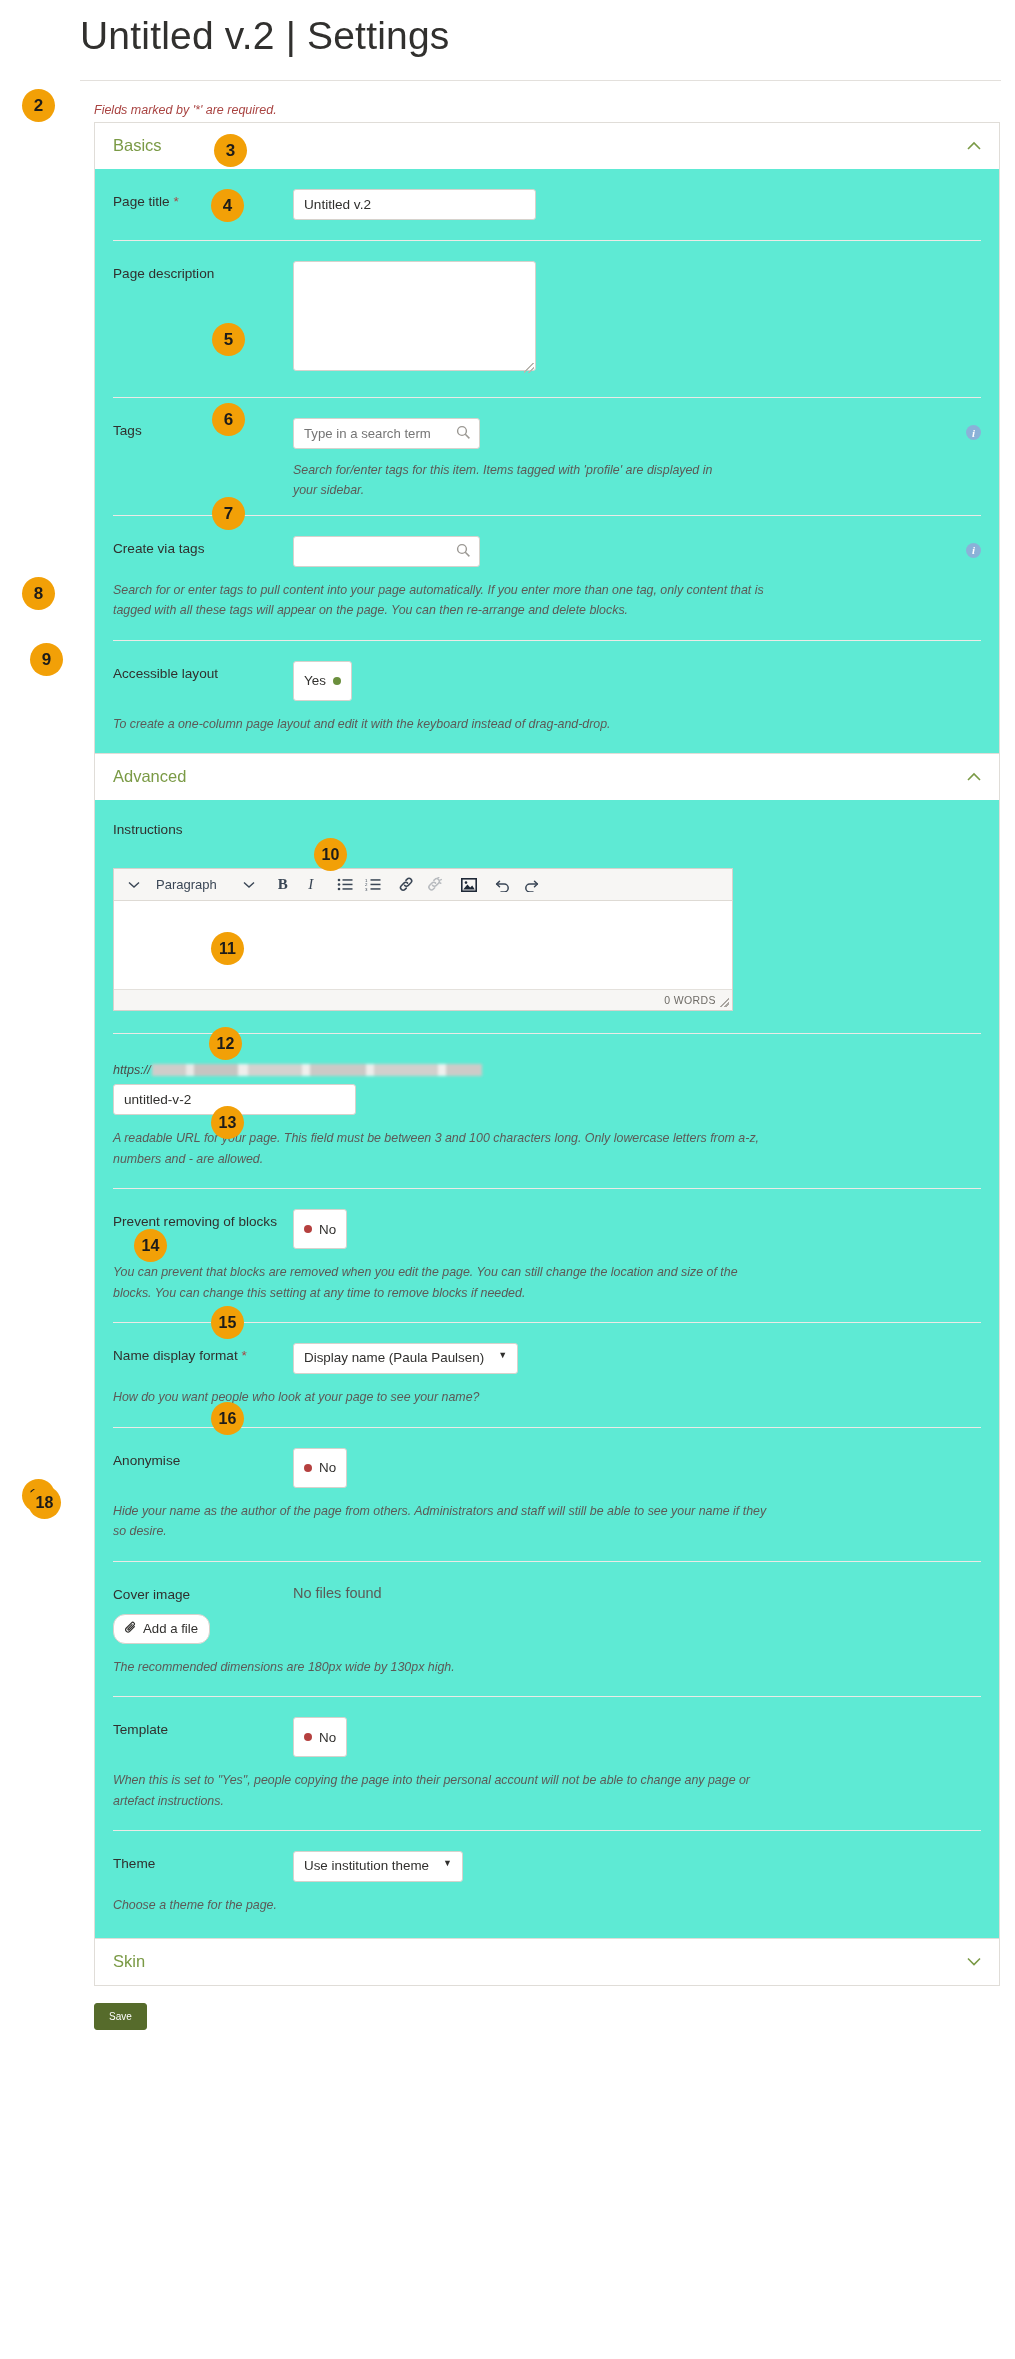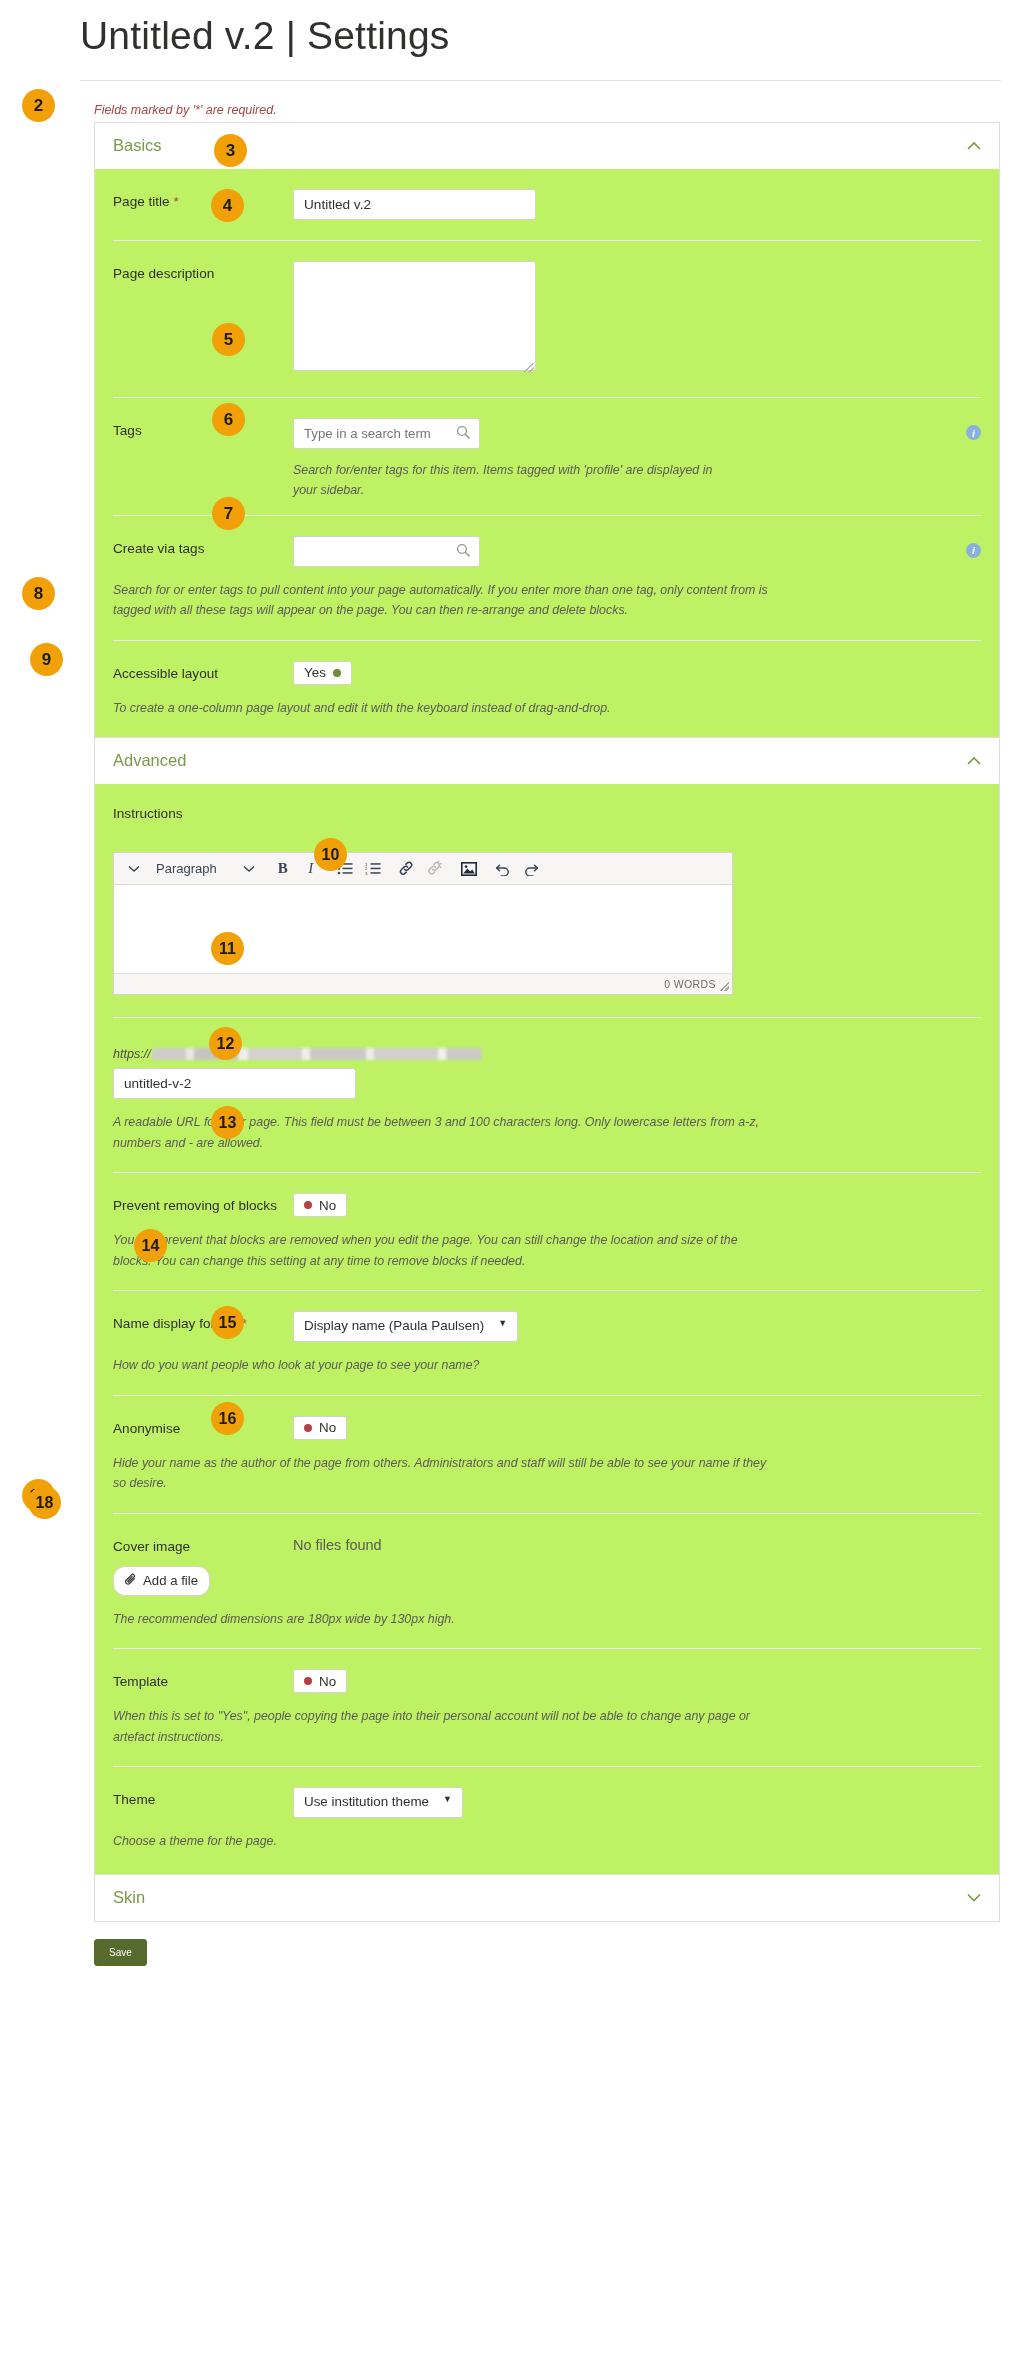--- a/index.html
+++ b/index.html
@@ -33,21 +33,21 @@
     font-size: 12.5px;
     color: #a94442;
     padding: 22px 0 5px 94px;
   }
 
   
   .panel {
     margin-left: 94px;
     margin-right: 15px;
     border: 1px solid #e0ddd8;
-    background: #bef264;
+    background: #5eead4;
   }
   .panel + .panel { border-top: 0; }
 
   .panel-head {
     display: flex; align-items: center; justify-content: space-between;
     padding: 13px 18px 14px 18px;
     font-size: 16.5px;
     color: #7a9a45;
     background: #fff;
     cursor: pointer;
@@ -134,21 +134,21 @@
     display: inline-flex; align-items: center; justify-content: center;
     font-family: "Liberation Serif", serif;
     margin-left: auto; margin-top: 7px; flex: 0 0 15px;
   }
 
   
   .switch {
     display: inline-flex; align-items: center; gap: 7px;
     border: 1px solid #d6d2cc; border-radius: 3px;
     background: #fff; padding: 5px 10px;
-    font-size: 13.4px; color: #31302e; height: 24px;
+    font-size: 13.4px; color: #31302e; height: 40px;
     cursor: pointer;
   }
   .switch .dot { width: 8px; height: 8px; border-radius: 50%; display: inline-block; }
   .switch.on  .dot { background: #6b8f3d; }
   .switch.off .dot { background: #b5403f; }
   .switch.off { flex-direction: row; }
 
   
   .sel {
     display: inline-flex; justify-content: space-between;
@@ -305,21 +305,21 @@
             <span class="mag">
               <svg width="15" height="15" viewBox="0 0 15 15">
                   <circle cx="6" cy="6" r="4.4" fill="none" stroke="#9b9893" stroke-width="1.4"></circle>
                   <line x1="9.3" y1="9.3" x2="13.4" y2="13.4" stroke="#9b9893" stroke-width="1.5"></line>
                 </svg>
             </span>
           </div>
           <span class="info-icon">i</span>
         </div>
       </div>
-      <div class="helptext wide">Search for or enter tags to pull content into your page automatically. If you enter more than one tag, only content from is tagged with all these tags will appear on the page. You can then re-arrange and delete blocks.</div>
+      <div class="helptext wide">Search for or enter tags to pull content into your page automatically. If you enter more than one tag, only content that is tagged with all these tags will appear on the page. You can then re-arrange and delete blocks.</div>
       <hr class="divider">
 
       <div class="frow">
         <div class="lbl">Accessible layout</div>
         <div class="fctl">
           <span class="switch on">
             <span>Yes</span>
             <span class="dot"></span>
           </span>
         </div>

